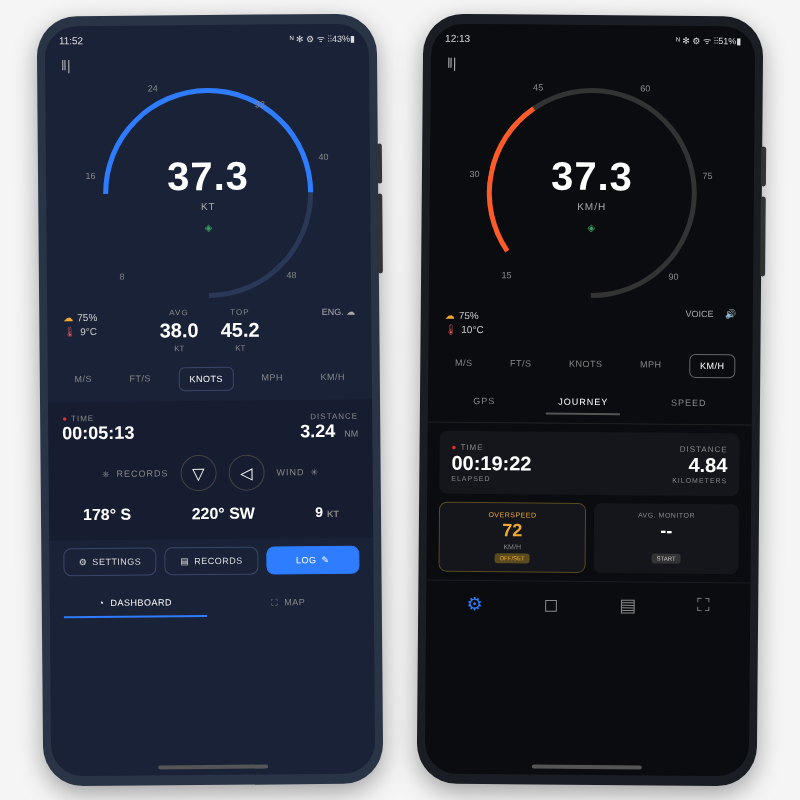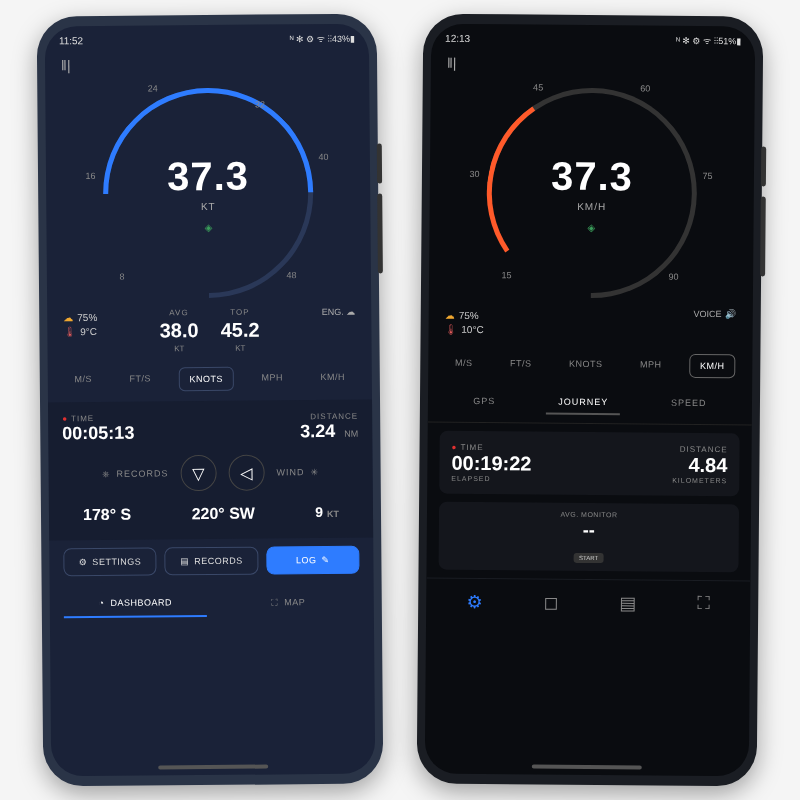--- a/index.html
+++ b/index.html
@@ -57,21 +57,21 @@
 
   .weather-row { display:flex; justify-content:space-between; align-items:flex-start; padding:0 16px; }
   .weather { font-size:10px; color:#ccc; }
   .weather div { margin:3px 0; display:flex; align-items:center; gap:4px; }
   .stats { display:flex; gap:22px; }
   .stat { text-align:center; }
   .stat .lbl { font-size:8px; color:#888; letter-spacing:1px; }
   .stat .val { font-size:20px; font-weight:600; margin:2px 0; }
   .stat .u { font-size:8px; color:#888; }
   .eng { font-size:9px; color:#aaa; text-align:right; }
-  .voice { font-size:9px; color:#aaa; display:flex; align-items:flex-end; gap:4px; }
+  .voice { font-size:9px; color:#aaa; display:flex; align-items:flex-end; gap:12px; }
 
   .unit-tabs { display:flex; justify-content:space-around; padding:14px 10px 10px; gap:4px; }
   .utab { font-size:9px; color:#888; padding:6px 10px; border-radius:6px; letter-spacing:0.5px; cursor:pointer; }
   .utab.active { border:1px solid #666; color:#fff; }
   .phone.left .utab.active { border-color:#3a4868; }
 
   .info-grid { padding:6px 14px; }
   .ig-row { display:flex; justify-content:space-between; align-items:center; padding:6px 0; }
   .time-lbl { font-size:8px; color:#888; letter-spacing:1px; }
   .time-lbl .dot { color:#e03030; }
@@ -293,20 +293,26 @@
         <div class="time-val" style="font-size:20px">00:19:22</div>
         <div class="time-lbl" style="font-size:7px">ELAPSED</div>
       </div>
       <div style="text-align:right">
         <div class="dist-lbl">DISTANCE</div>
         <div class="dist-val" style="font-size:20px">4.84</div>
         <div class="dist-lbl" style="font-size:7px">KILOMETERS</div>
       </div>
     </div>
     <div class="r-cards">
+      <div class="r-card hl">
+        <div class="t">OVERSPEED</div>
+        <div class="v">72</div>
+        <div class="u2">KM/H</div>
+        <div class="tag">OFF/SET</div>
+      </div>
       <div class="r-card">
         <div class="t">AVG. MONITOR</div>
         <div class="v">--</div>
         <div class="u2">&nbsp;</div>
         <div class="tag">START</div>
       </div>
     </div>
     <div class="r-navbar">
       <span class="r-nicon active">⚙</span>
       <span class="r-nicon">◻</span>

